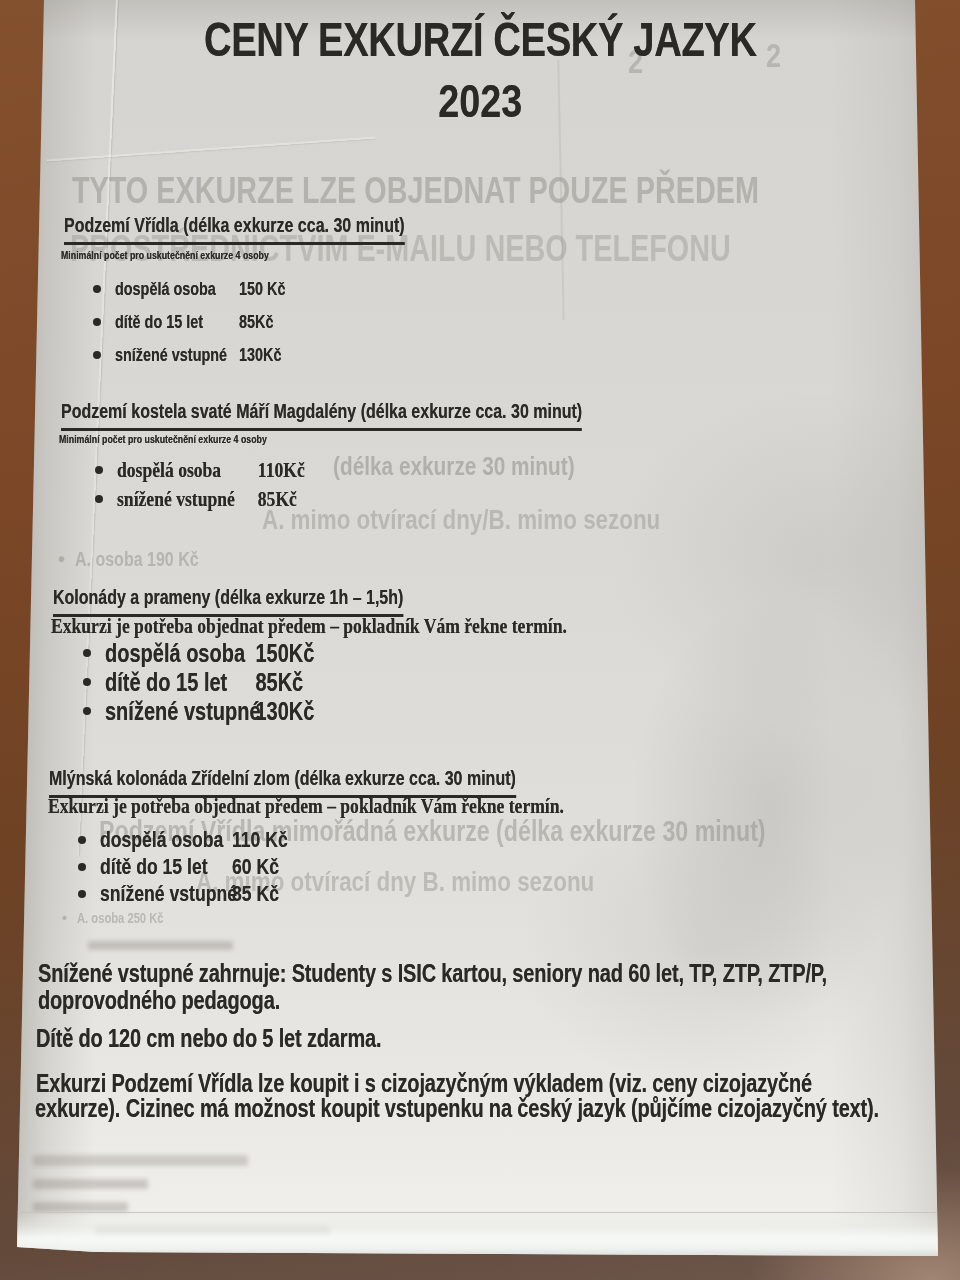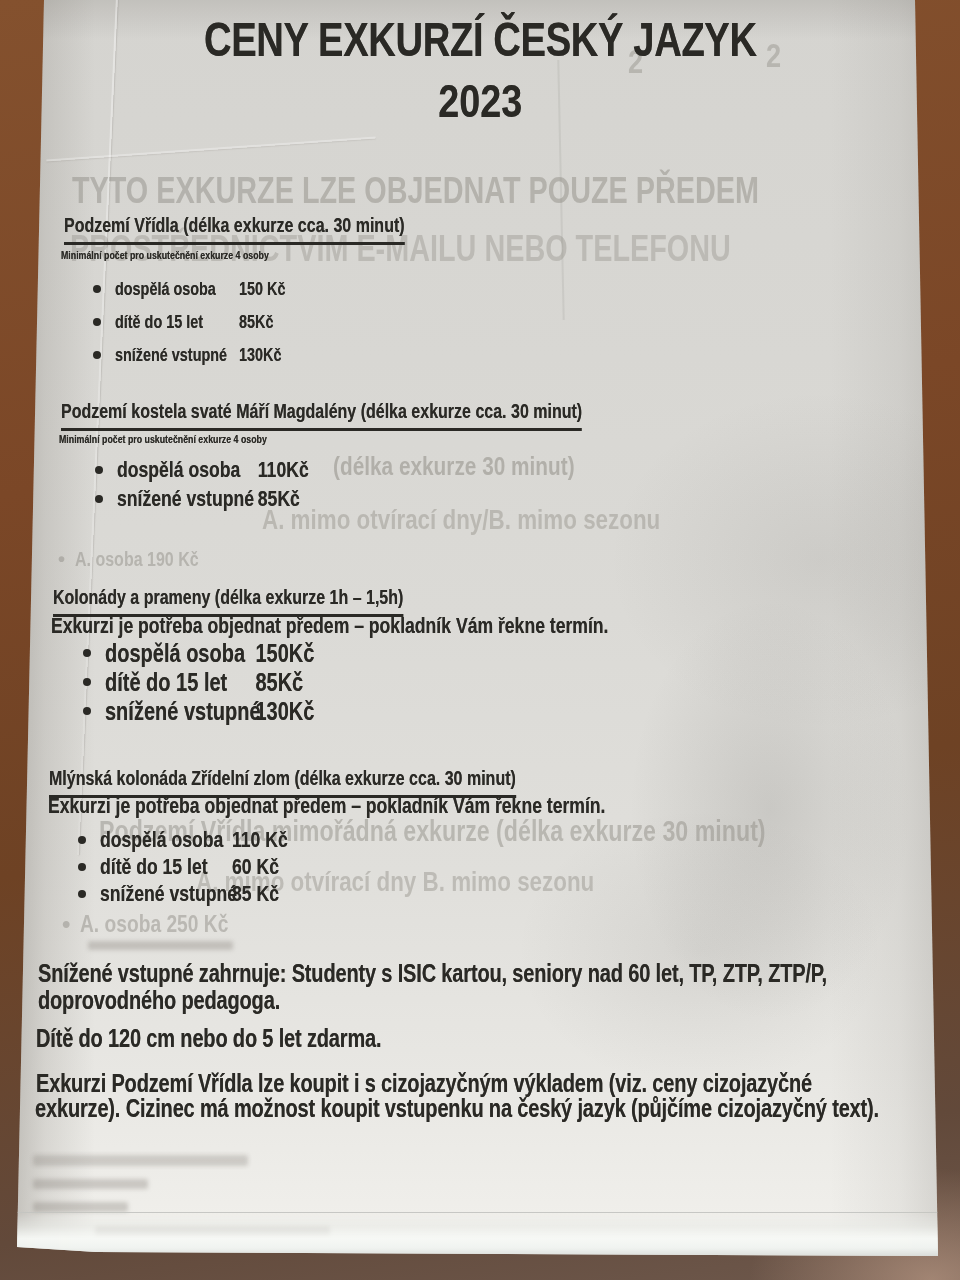--- a/index.html
+++ b/index.html
@@ -35,27 +35,27 @@
   
   .ink{color:#2a2925;font-weight:700;position:absolute;text-shadow:0 0 0.5px rgba(42,41,37,0.65);}
   .narrow{display:inline-block;transform:scaleX(0.8);transform-origin:0 50%;white-space:nowrap;}
   .title-wrap{left:0;top:12px;width:960px;text-align:center;font-size:49px;line-height:54px;}
   .title-wrap .narrow{transform-origin:50% 50%;transform:scaleX(0.78);letter-spacing:-0.5px;}
   .year-wrap{left:0;top:76px;width:960px;text-align:center;font-size:46px;line-height:50px;}
   .year-wrap .narrow{transform-origin:50% 50%;transform:scaleX(0.82);}
   .sec-head{font-size:20px;line-height:30px;}
   .sec-head .narrow{border-bottom:3px solid #2a2925;padding-bottom:2px;}
   .sec-note{font-size:11px;line-height:20px;text-align:right;}
-  .sec-sub{font-size:22px;line-height:26px;}
+  .sec-sub{font-size:22px;line-height:26px;font-family:Liberation Serif, serif;}
   ul.prices{list-style:none;margin:0;padding:0;position:absolute;}
   ul.prices li{position:relative;padding-left:30px;font-weight:700;color:#2a2925;text-shadow:0 0 0.5px rgba(42,41,37,0.65);}
   ul.prices li::before{content:'';position:absolute;left:8px;top:9px;width:8px;height:8px;border-radius:50%;background:#2a2925;}
   .lbl{display:inline-block;}
   .s1 li{height:33px;font-size:18px;line-height:27px;} .s1 .lbl{width:155px;}
-  .s2 li{height:29px;font-size:22px;line-height:26px;} .s2 .lbl{width:176px;}
+  .s2 li{height:29px;font-size:22px;line-height:26px;font-family:Liberation Serif, serif;} .s2 .lbl{width:176px;}
   .s3 li{height:29px;font-size:25px;line-height:26px;} .s3 .lbl{width:188px;}
   .s4 li{height:27px;font-size:22px;line-height:25px;} .s4 .lbl{width:165px;}
   .foot{font-size:25px;line-height:28px;letter-spacing:-0.2px;}
   
   .ghost{position:absolute;color:#8b8880;font-weight:700;filter:blur(0.6px);}
   .g45{opacity:0.45;} .g40{opacity:0.40;} .g50{opacity:0.50;} .g35{opacity:0.35;}
   .ghost-bullet::before{content:'•';margin-right:10px;}
   .ghost-bar{position:absolute;background:rgba(118,114,106,0.30);filter:blur(2px);border-radius:2px;}
 </style>
 </head>
@@ -69,21 +69,21 @@
 
   <div class="ghost g40" style="left:628px;top:42px;font-size:34px;"><span class="narrow">2</span></div>
   <div class="ghost g40" style="left:766px;top:36px;font-size:34px;"><span class="narrow">2</span></div>
   <div class="ghost g35" style="left:70px;top:228px;font-size:36px;"><span class="narrow">PROSTŘEDNICTVÍM E-MAILU NEBO TELEFONU</span></div>
   <div class="ghost g45" style="left:72px;top:170px;font-size:36px;"><span class="narrow">TYTO EXKURZE LZE OBJEDNAT POUZE PŘEDEM</span></div>
   <div class="ghost g50" style="left:333px;top:451px;font-size:26px;"><span class="narrow">(délka exkurze 30 minut)</span></div>
   <div class="ghost g40" style="left:262px;top:504px;font-size:28px;"><span class="narrow">A. mimo otvírací dny/B. mimo sezonu</span></div>
   <div class="ghost g45 ghost-bullet" style="left:58px;top:548px;font-size:20px;"><span class="narrow">A. osoba 190 Kč</span></div>
   <div class="ghost g45" style="left:99px;top:815px;font-size:29px;"><span class="narrow">Podzemí Vřídla mimořádná exkurze (délka exkurze 30 minut)</span></div>
   <div class="ghost g40" style="left:196px;top:866px;font-size:28px;"><span class="narrow">A. mimo otvírací dny B. mimo sezonu</span></div>
-  <div class="ghost g45 ghost-bullet" style="left:62px;top:910px;font-size:24px;"><span class="narrow">A. osoba 250 Kč</span></div>
+  <div class="ghost g45 ghost-bullet" style="left:62px;top:910px;font-size:14px;"><span class="narrow">A. osoba 250 Kč</span></div>
   <div class="ghost-bar" style="left:88px;top:941px;width:145px;height:9px;"></div>
 
   <div class="ink title-wrap"><span class="narrow">CENY EXKURZÍ ČESKÝ JAZYK</span></div>
   <div class="ink year-wrap"><span class="narrow">2023</span></div>
 
   <div class="ink sec-head" style="left:64px;top:210px;"><span class="narrow">Podzemí Vřídla (délka exkurze cca. 30 minut)</span></div>
   <div class="ink sec-note" style="left:61px;top:245px;"><span class="narrow">Minimální počet pro uskutečnění exkurze 4 osoby</span></div>
   <ul class="prices s1" style="left:85px;top:276px;">
     <li><span class="narrow"><span class="lbl">dospělá osoba</span><span>150 Kč</span></span></li>
     <li><span class="narrow"><span class="lbl">dítě do 15 let</span><span>85Kč</span></span></li>

